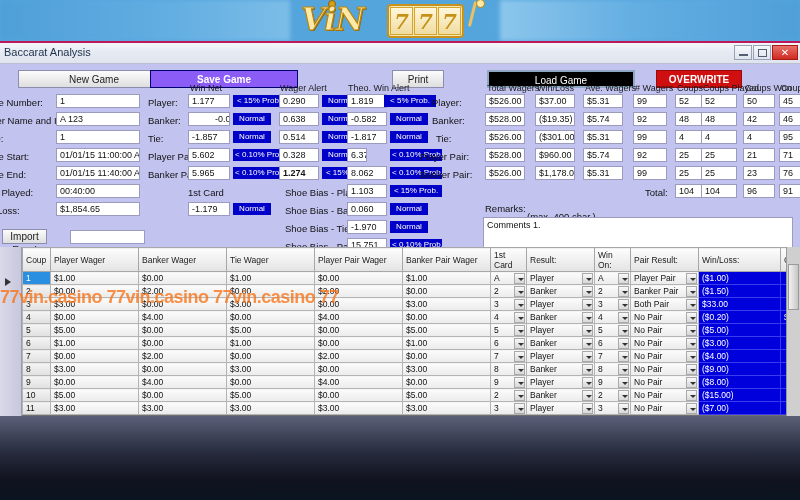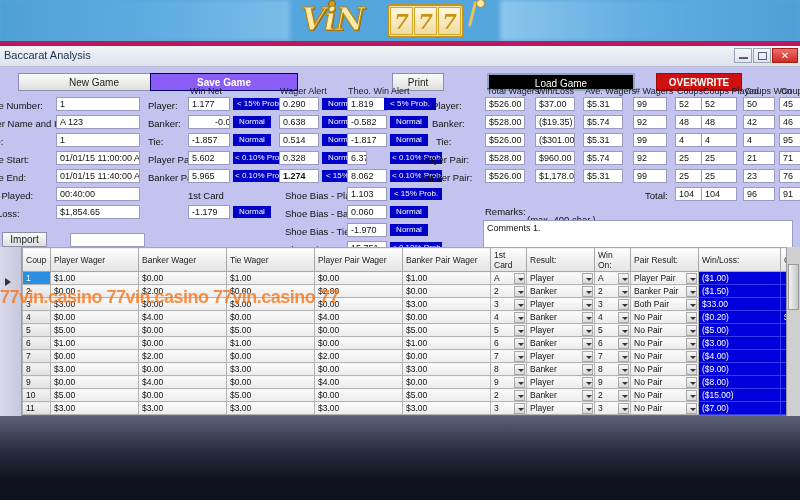--- a/index.html
+++ b/index.html
@@ -72,21 +72,21 @@
   #logo .cherry {
     position: absolute; left: 33px; top: -1px;
     width: 8px; height: 8px; border-radius: 50%;
     background: #d4a017; border: 1px solid #8a5f08;
   }
 
   
   #window {
     position: absolute; left: 0; top: 41px; width: 800px; height: 375px;
     background: #c3c3f0;
-    border-top: 5px solid #be185d;
+    border-top: 2px solid #be185d;
   }
   #titlebar {
     height: 21px; width: 100%;
     background: linear-gradient(180deg,#f4f6f9 0%,#e6eaf2 45%,#dfe4ee 100%);
     border-bottom: 1px solid #b9bed0;
     position: relative;
   }
   #titlebar .tb-title {
     position: absolute; left: 4px; top: 3px;
     font-size: 11px; color: #23354f;

